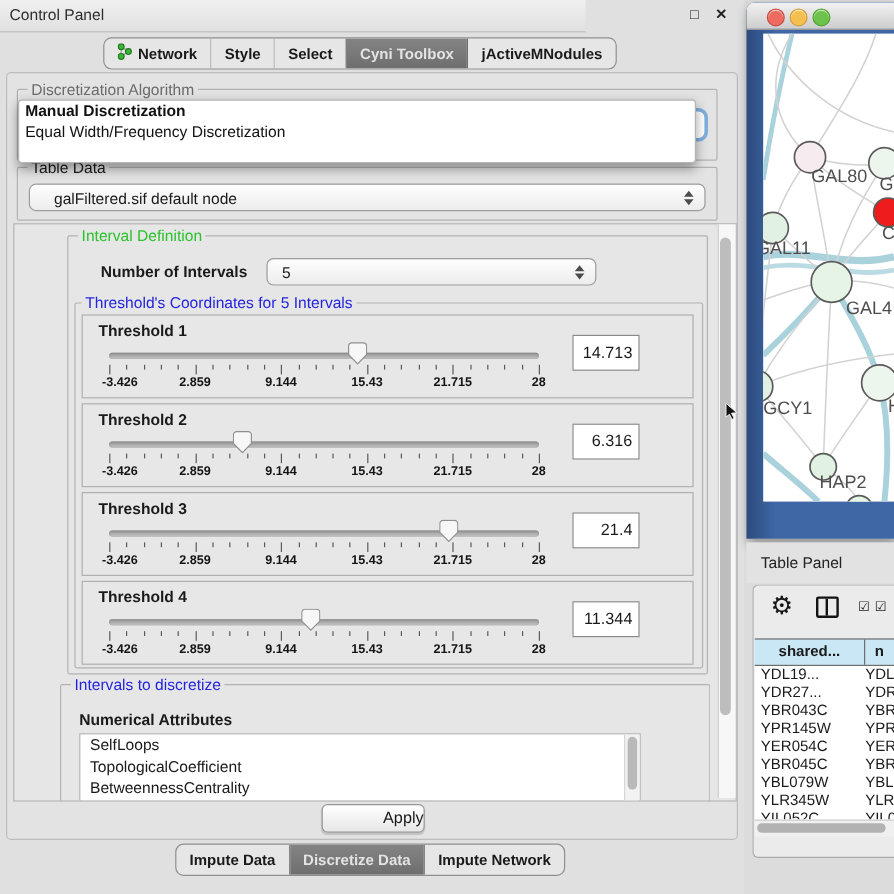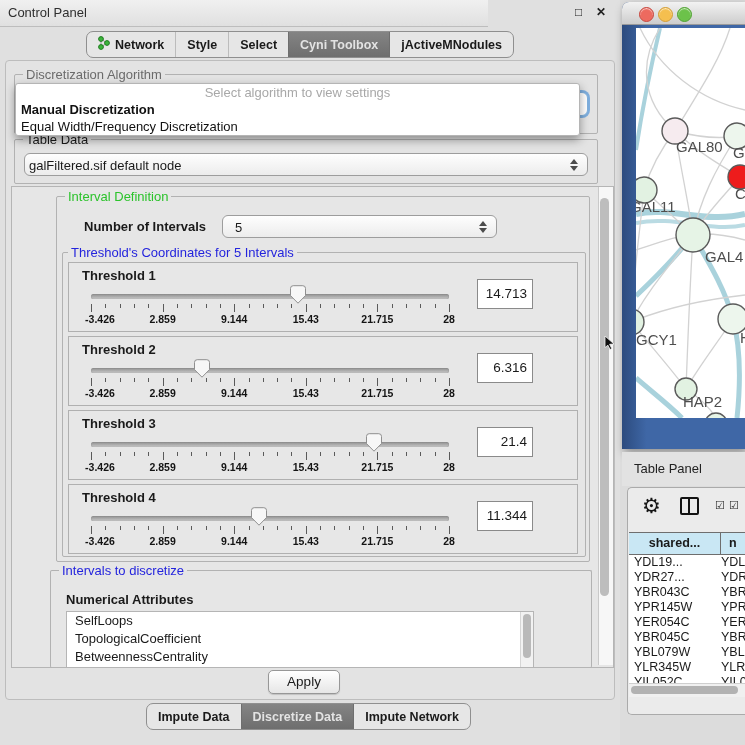--- a/index.html
+++ b/index.html
@@ -32,21 +32,21 @@
   #algo-label{color:#6b6b6b;}
   #algo-combo{position:absolute;left:24px;top:92px;width:562px;height:22px;background:#fff;border:1px solid #7fb0dd;border-radius:6px;box-shadow:0 0 0 2px rgba(108,165,221,.85);}
 
   #popup{position:absolute;left:15px;top:83px;width:563px;height:51px;background:#fff;border:1px solid #b5b5b5;border-radius:3px;box-shadow:0 4px 10px rgba(0,0,0,.38);z-index:40;}
   .popup-placeholder{height:17px;line-height:17px;text-align:center;color:#a8a8a8;font-size:13px;}
   .popup-item{height:17px;line-height:17px;padding-left:5px;font-size:13px;color:#111;}
   .popup-item.bold{font-weight:bold;}
 
   #tabledata-group{left:14px;top:139px;width:582px;height:43px;}
   .mac-combo{background:linear-gradient(#fefefe,#ececec);border:1px solid #9d9d9d;border-radius:6px;font-size:13px;}
-  #tabledata-combo{position:absolute;left:9px;top:13px;right:9px;height:23px;line-height:23px;padding-left:4px;box-sizing:border-box;}
+  #tabledata-combo{position:absolute;left:9px;top:13px;right:9px;height:23px;line-height:23px;padding-left:20px;box-sizing:border-box;}
   .spinner{position:absolute;right:9px;top:50%;transform:translateY(-50%);display:flex;flex-direction:column;gap:2px;}
   .spin-up{width:0;height:0;border-left:4px solid transparent;border-right:4px solid transparent;border-bottom:5px solid #4c4c4c;}
   .spin-down{width:0;height:0;border-left:4px solid transparent;border-right:4px solid transparent;border-top:5px solid #4c4c4c;}
 
   #viewport{left:11px;top:186px;width:601px;height:480px;border:1px solid #b5b5b5;background:#e6e6e6;}
   #vscroll{left:598px;top:187px;width:14px;height:478px;background:#f7f7f7;border-left:1px solid #c9c9c9;}
   #vscroll-thumb{left:600px;top:198px;width:9px;height:398px;border-radius:5px;background:#bdbdbd;}
 
   #interval-group{left:56px;top:196px;width:532px;height:364px;}
   #interval-group .group-label{background:#e6e6e6;color:#2bc32b;}
@@ -68,21 +68,21 @@
   .tp-value{position:absolute;left:408px;top:16px;width:56px;height:30px;background:#fff;border:1px solid #8a8a8a;font-size:13.5px;line-height:28px;text-align:right;padding-right:5px;box-sizing:border-box;}
 
   #attr-group{left:50px;top:570px;width:540px;height:97px;border-bottom:none;}
   #attr-group .group-label{background:#e6e6e6;color:#2424dd;}
   #attr-heading{left:66px;top:592px;font-size:13px;font-weight:bold;}
   #attr-list{left:66px;top:611px;width:466px;height:55px;background:#fff;border:1px solid #b5b5b5;overflow:hidden;}
   .attr-item{height:18px;line-height:18px;padding-left:8px;font-size:13px;}
   #attr-scroll{position:absolute;right:0;top:0;width:12px;height:100%;background:#f2f2f2;border-left:1px solid #d6d6d6;}
   #attr-thumb{position:absolute;left:1.5px;top:2px;width:8px;height:44px;border-radius:4px;background:#b9b9b9;}
 
-  #apply-btn{left:268px;top:670px;width:72px;height:24px;border:1px solid #979797;border-radius:5px;background:linear-gradient(#ffffff,#e6e6e6);font-size:13.5px;text-align:center;line-height:22px;box-shadow:0 1px 1px rgba(0,0,0,.15);box-sizing:border-box;}
+  #apply-btn{left:268px;top:670px;width:86px;height:24px;border:1px solid #979797;border-radius:5px;background:linear-gradient(#ffffff,#e6e6e6);font-size:13.5px;text-align:right;line-height:22px;box-shadow:0 1px 1px rgba(0,0,0,.15);box-sizing:border-box;}
 
   
   #net-window{left:622px;top:2px;width:123px;height:447px;border-radius:7px 0 0 0;background:linear-gradient(90deg,#2c4b7e,#3f67a6 20%);box-shadow:2px 4px 10px rgba(0,0,0,.35);}
   #net-titlebar{position:absolute;left:0;top:0;right:0;height:22px;border-radius:7px 0 0 0;background:linear-gradient(#f2f2f2,#cdcdcd);border-bottom:1px solid #9a9a9a;}
   .light{position:absolute;top:4.5px;width:13px;height:13px;border-radius:50%;box-shadow:inset 0 1px 1px rgba(255,255,255,.7);}
   #light-close{left:17px;background:#ed6a5f;border:1px solid #c6483f;}
   #light-min{left:36px;background:#f5bf4f;border:1px solid #d29e37;}
   #light-zoom{left:55px;background:#6cc24a;border:1px solid #51a233;}
   #net-canvas{position:absolute;left:14px;top:26px;width:109px;height:390px;background:#fff;}
   #net-canvas svg{display:block;}
@@ -383,21 +383,20 @@
       </div>
       <div class="tab selected">
         <span>Discretize Data</span>
       </div>
       <div class="tab">
         <span>Impute Network</span>
       </div>
     </div>
 
   <div id="popup">
-    <div class="popup-placeholder">Select algorithm to view settings</div>
     <div id="popup-items">
         <div class="popup-item bold">Manual Discretization</div>
         <div class="popup-item">Equal Width/Frequency Discretization</div>
       </div>
   </div>
 </div>
 
 <div id="net-window" class="abs">
   <div id="net-titlebar">
     <span class="light" id="light-close"></span>

